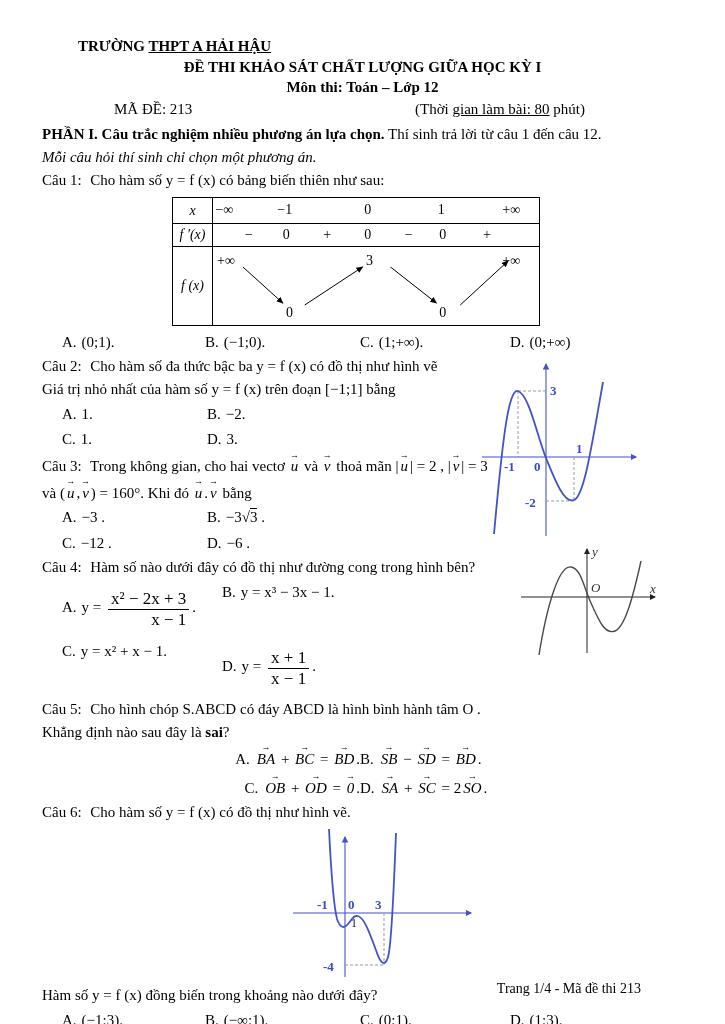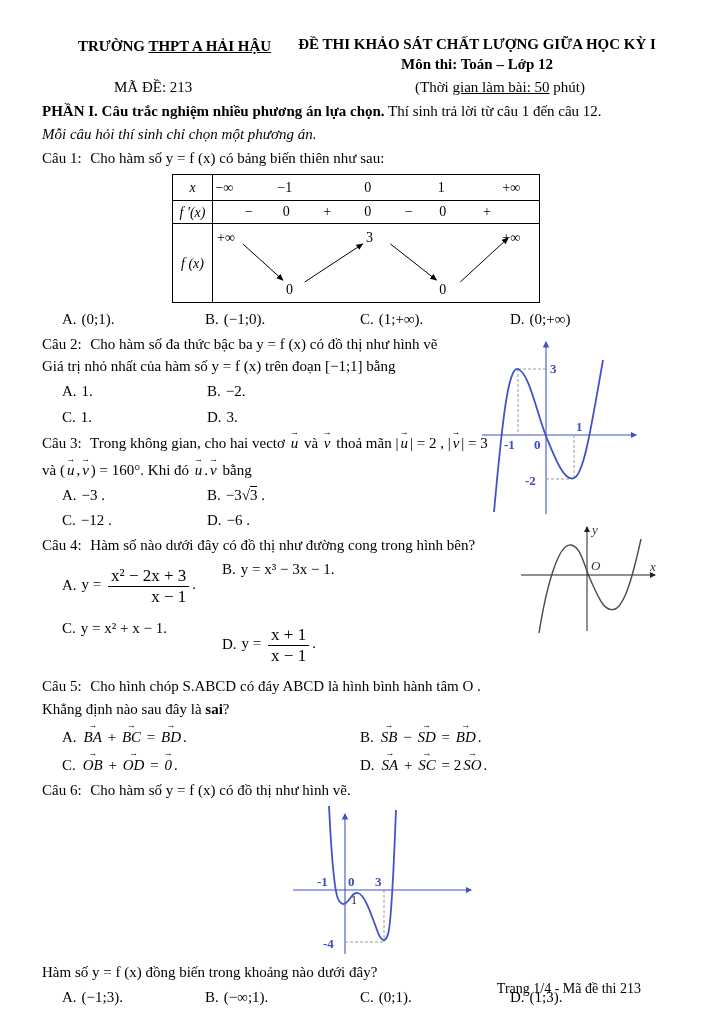--- a/index.html
+++ b/index.html
@@ -5,32 +5,32 @@
   * { margin:0; padding:0; box-sizing:border-box; }
   html,body { background:#888; }
   body { width:725px; margin:0 auto; font-family:"Liberation Serif","DejaVu Serif",serif; }
   .page { position:relative; width:725px; height:1024px; background:#fff; color:#000;
           padding:34px 42px 0 42px; overflow:hidden; font-size:15px; line-height:1.38; }
   .b { font-weight:bold; }
   .u { text-decoration:underline; }
   .m { }
   .line { margin:2px 0; }
   
-  .hdr { display:flex; }
+  .hdr { display:flex;flex-direction:column; }
   .school { margin-left:36px; font-weight:bold; white-space:nowrap; padding-top:2px; }
   .titleblock { flex:1; text-align:center; font-weight:bold; line-height:1.35; }
   .coderow { display:flex; margin:2px 0 4px 0; }
   .code { margin-left:72px; font-weight:normal; }
   .duration { margin-left:auto; margin-right:98px; }
   .note { font-style:italic; margin:1px 0 3px 0; }
   .letter { font-weight:normal; margin-right:5px; }
   .optrow { display:flex; margin:3px 0 3px 20px; line-height:1.5; }
   .optrow .opt { white-space:nowrap; }
   .w143{width:143px}.w145{width:145px}.w150{width:150px}.w155{width:155px}.w160{width:160px}.w300{width:298px}
-  .vecrow { margin-top:6px; }
+  .vecrow { margin-top:6px;text-align:right; }
   
   .vec { position:relative; display:inline-block; font-style:italic; margin:0 2px; }
   .vec::before { content:"→"; position:absolute; top:-0.80em; left:50%; transform:translateX(-50%);
                  font-size:0.60em; font-style:normal; letter-spacing:0; }
   .rad { border-top:1px solid #000; }
   
   .frac { display:inline-block; vertical-align:middle; text-align:right; line-height:1.12;
           font-size:17px; margin:8px 3px; }
   .frac .num { display:block; padding:0 3px 1px 3px; border-bottom:1px solid #000; }
   .frac .den { display:block; padding:0 3px; }
@@ -62,21 +62,21 @@
 
   <div class="hdr">
     <div class="school"><span>TRƯỜNG </span><span class="u">THPT A HẢI HẬU</span></div>
     <div class="titleblock">
       <div>ĐỀ THI KHẢO SÁT CHẤT LƯỢNG GIỮA HỌC KỲ I</div>
       <div>Môn thi: Toán – Lớp 12</div>
     </div>
   </div>
   <div class="coderow">
     <div class="code">MÃ ĐỀ: 213</div>
-    <div class="duration"><span>(Thời </span><span class="u">gian làm bài: 50</span><span> phút)</span></div>
+    <div class="duration"><span>(Thời </span><span class="u">gian làm bài: 80</span><span> phút)</span></div>
   </div>
 
   <p class="line"><span class="b">PHẦN I. Câu trắc nghiệm nhiều phương án lựa chọn.</span><span> Thí sinh trả lời từ câu 1 đến câu 12.</span></p>
   <p class="note">Mỗi câu hỏi thí sinh chỉ chọn một phương án.</p>
 
   <div>
     <p class="line"><span class="letter">Câu 1:</span><span> Cho hàm số </span><span class="m">y = f (x)</span><span> có bảng biến thiên như sau:</span></p>
 
     <div class="vt">
       <div class="vt-row" style="height:26px">

